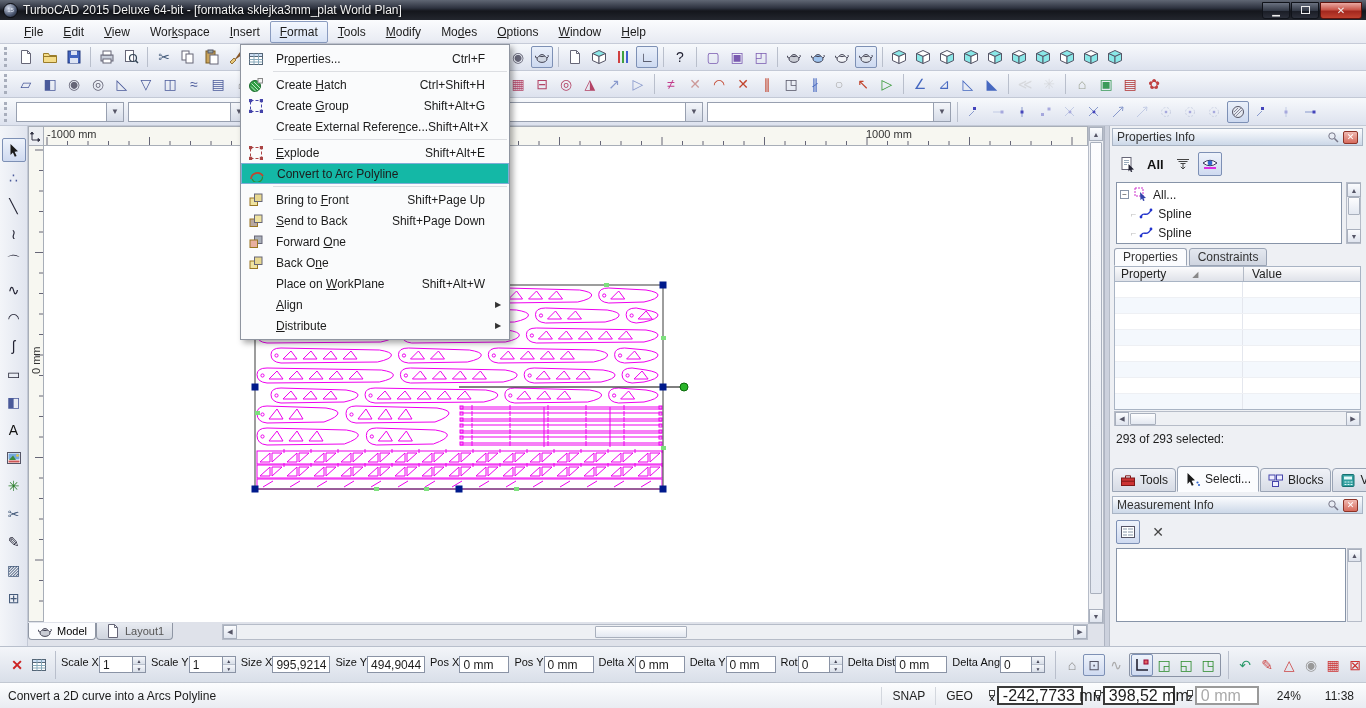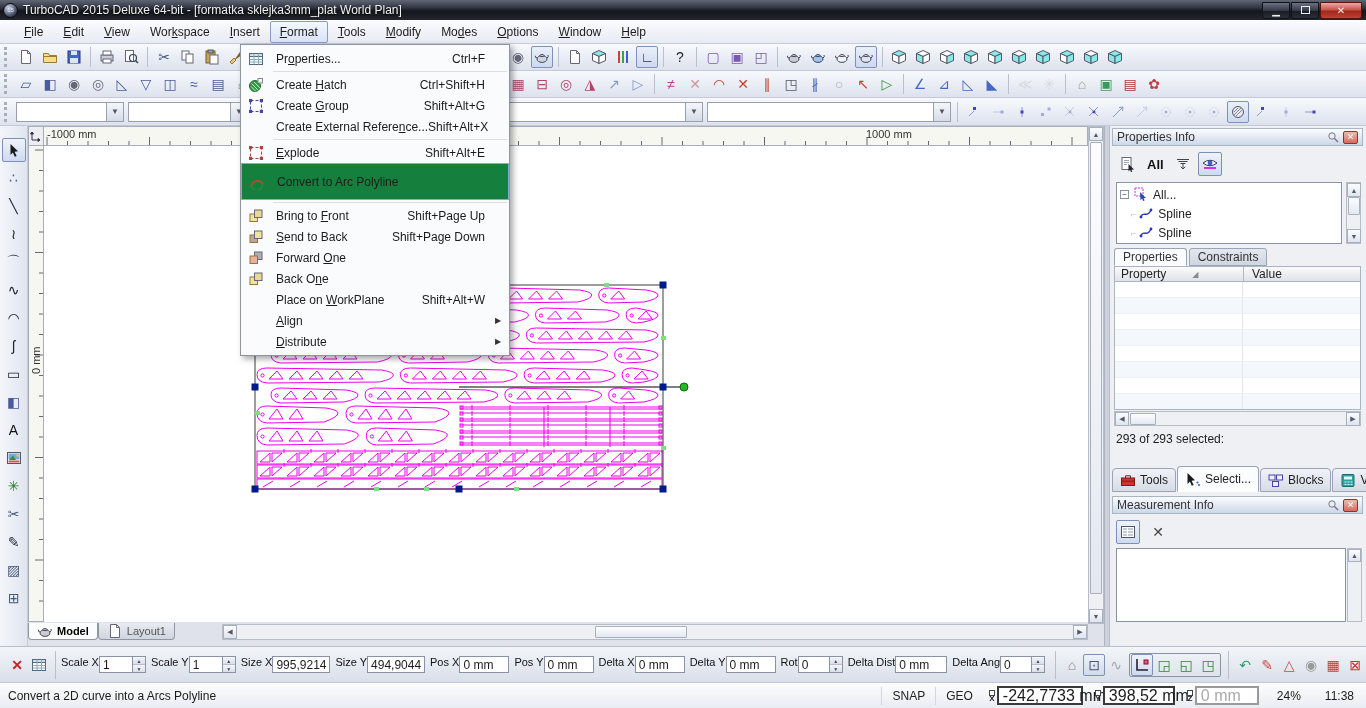--- a/index.html
+++ b/index.html
@@ -29,42 +29,42 @@
 .combo{height:20px;background:#fff;border:1px solid #98a0b0;display:flex;align-items:center;flex:0 0 auto;margin:0 2px}
 .combo .cbody{flex:1;height:100%}
 .combo .carrow{width:17px;height:18px;background:linear-gradient(#f4f6fa,#d6dce8);border-left:1px solid #98a0b0;display:flex;align-items:center;justify-content:center;color:#556;font-size:8px}
 
 #format-menu{position:absolute;left:240px;top:44px;width:270px;background:#fafbfc;border:1px solid #8f95a0;box-shadow:3px 3px 6px rgba(0,0,0,.35);z-index:60;padding:3px 0}
 .mi{display:flex;align-items:center;height:21px;position:relative}
 .mi .gut{width:30px;height:21px;display:flex;align-items:center;justify-content:center;flex:0 0 auto}
 .mi .lbl{flex:1;padding-left:5px;white-space:nowrap}
 .mi .sc{padding-right:10px;color:#1a1a1a;white-space:nowrap}
 .mi .sub{width:14px;color:#333;font-size:8px}
-.mi.hl{background:#15803d;border:1px solid #7fadd6;height:37px}
+.mi.hl{background:#14b8a6;border:1px solid #7fadd6;height:21px}
 .mi.dis .lbl{color:#a8a8a8}
 .mi.dis .gut{opacity:.45}
 .mi u{text-decoration:underline}
 .msep{height:1px;background:#dcdee2;margin:2px 2px 2px 32px}
 
 #left-tools{position:absolute;left:0;top:126px;width:28px;height:520px;background:linear-gradient(90deg,#f3f5f9,#e1e5ef);border-right:1px solid #c3c9d6;padding-top:12px;display:flex;flex-direction:column;align-items:center}
 .toolbtn{width:24px;height:24px;margin-bottom:4px;display:flex;align-items:center;justify-content:center;font-size:14px;color:#223;border:1px solid transparent;border-radius:2px;flex:0 0 auto}
 .toolbtn.pressed{border-color:#7d90b5;background:linear-gradient(#eef3fb,#cfdaf0)}
 #ruler-corner{position:absolute;left:28px;top:126px;width:16px;height:20px;background:#eceef2;border:1px solid #a8aeb8;display:flex;align-items:center;justify-content:center}
 #hruler{position:absolute;left:44px;top:126px;width:1044px;height:20px;background:#f7f7f1;border:1px solid #a8aeb8;border-left:none;overflow:hidden}
 #hruler .rlab{position:absolute;top:1px;font-size:11px;color:#333;white-space:nowrap}
 #vruler{position:absolute;left:28px;top:146px;width:16px;height:476px;background:#f7f7f1;border:1px solid #a8aeb8;border-top:none;overflow:hidden}
 #vruler .vlab{position:absolute;left:1px;top:228px;font-size:11px;color:#333;transform:rotate(-90deg);transform-origin:left top;white-space:nowrap}
 #canvas{position:absolute;left:44px;top:146px;width:1044px;height:476px;background:#fff;overflow:hidden}
 
 .sb{position:absolute;background:#eef0f4;border:1px solid #b6bcc8}
 .sbtn{position:absolute;background:linear-gradient(#fbfcfe,#dfe4ee);border:1px solid #a9b0bd;color:#556;font-size:7px;display:flex;align-items:center;justify-content:center}
 .sthumb{position:absolute;background:linear-gradient(#fdfdfe,#e3e8f1);border:1px solid #a9b0bd;border-radius:1px}
 #sheet-tabs{position:absolute;left:28px;top:623px;width:194px;height:17px;display:flex;align-items:flex-start;background:#dfe2ea}
 .stab{height:17px;display:flex;align-items:center;gap:4px;padding:0 8px;border:1px solid #8f96a4;border-top:none;background:linear-gradient(#e8ebf1,#cfd4de);border-radius:0 0 4px 4px;font-size:11px;color:#555;white-space:nowrap}
-.stab.active{background:#fbfcfe;color:#000;font-weight:bold;z-index:2}
+.stab.active{background:#fbfcfe;color:#000;font-weight:normal;z-index:2}
 #rsplit{position:absolute;left:1104px;top:126px;width:5px;height:520px;background:#ccd1dd;border-left:1px solid #aeb4c2}
 
 #rightpanel{position:absolute;left:1109px;top:126px;width:257px;height:520px;background:#eef0f4;border-left:1px solid #b6bcc8}
 .phead{position:absolute;left:2px;width:251px;height:18px;background:linear-gradient(#fbfcfe,#ccd8e8);border:1px solid #a9b4c4;display:flex;align-items:center;padding:0 4px;color:#333}
 .phead .ptitle{flex:1;white-space:nowrap}
 .pclose{width:15px;height:13px;background:linear-gradient(#f0b9b2,#d66a5c);border:1px solid #8d3327;border-radius:2px;color:#fff;font-size:9px;display:flex;align-items:center;justify-content:center;margin-left:3px}
 .icon24{width:24px;height:24px;display:inline-flex;align-items:center;justify-content:center;border:1px solid transparent;border-radius:2px}
 .icon24.pressed{border-color:#7d90b5;background:linear-gradient(#eef3fb,#cfdaf0)}
 #si-tools{position:absolute;left:6px;top:24px;height:28px;display:flex;align-items:center;gap:3px}
 .allbtn{font-weight:bold;font-size:13px;color:#111;padding:2px 4px}

